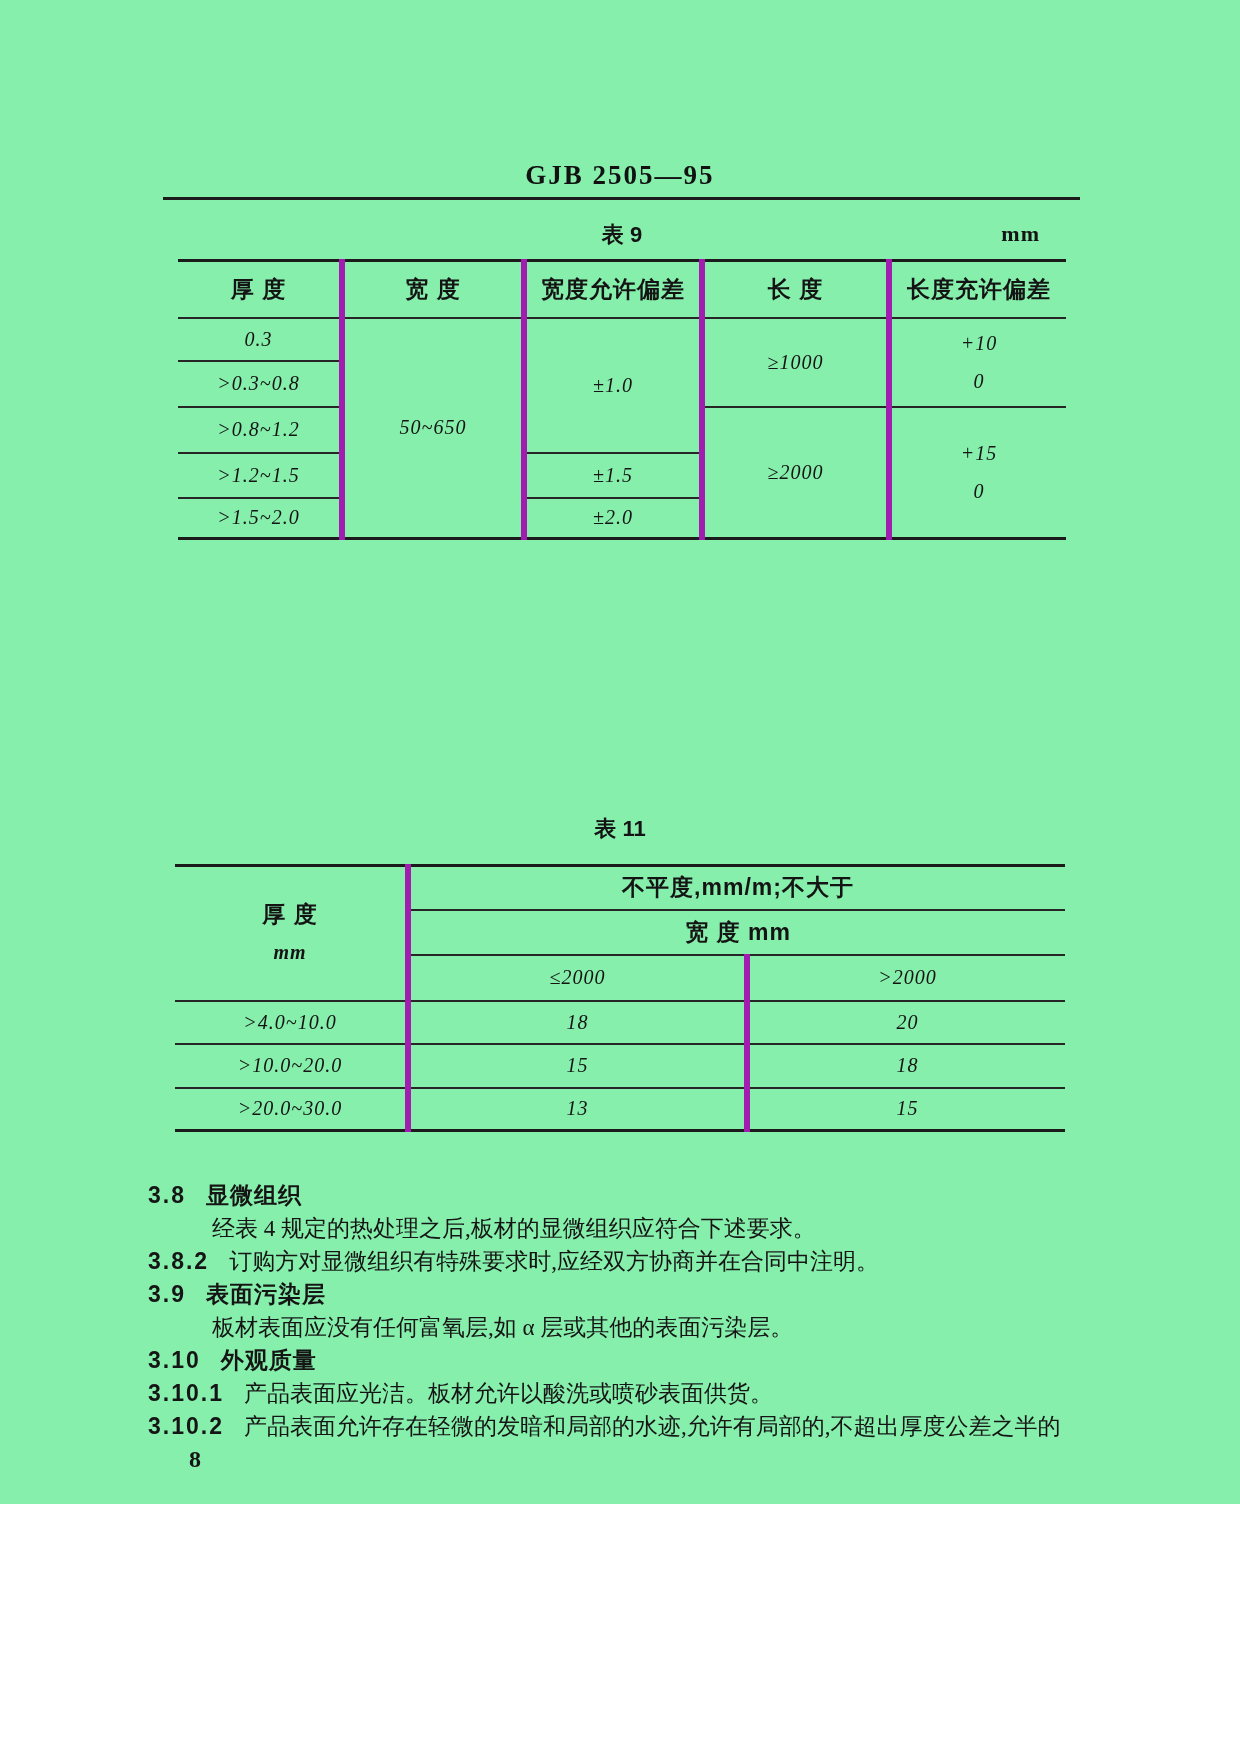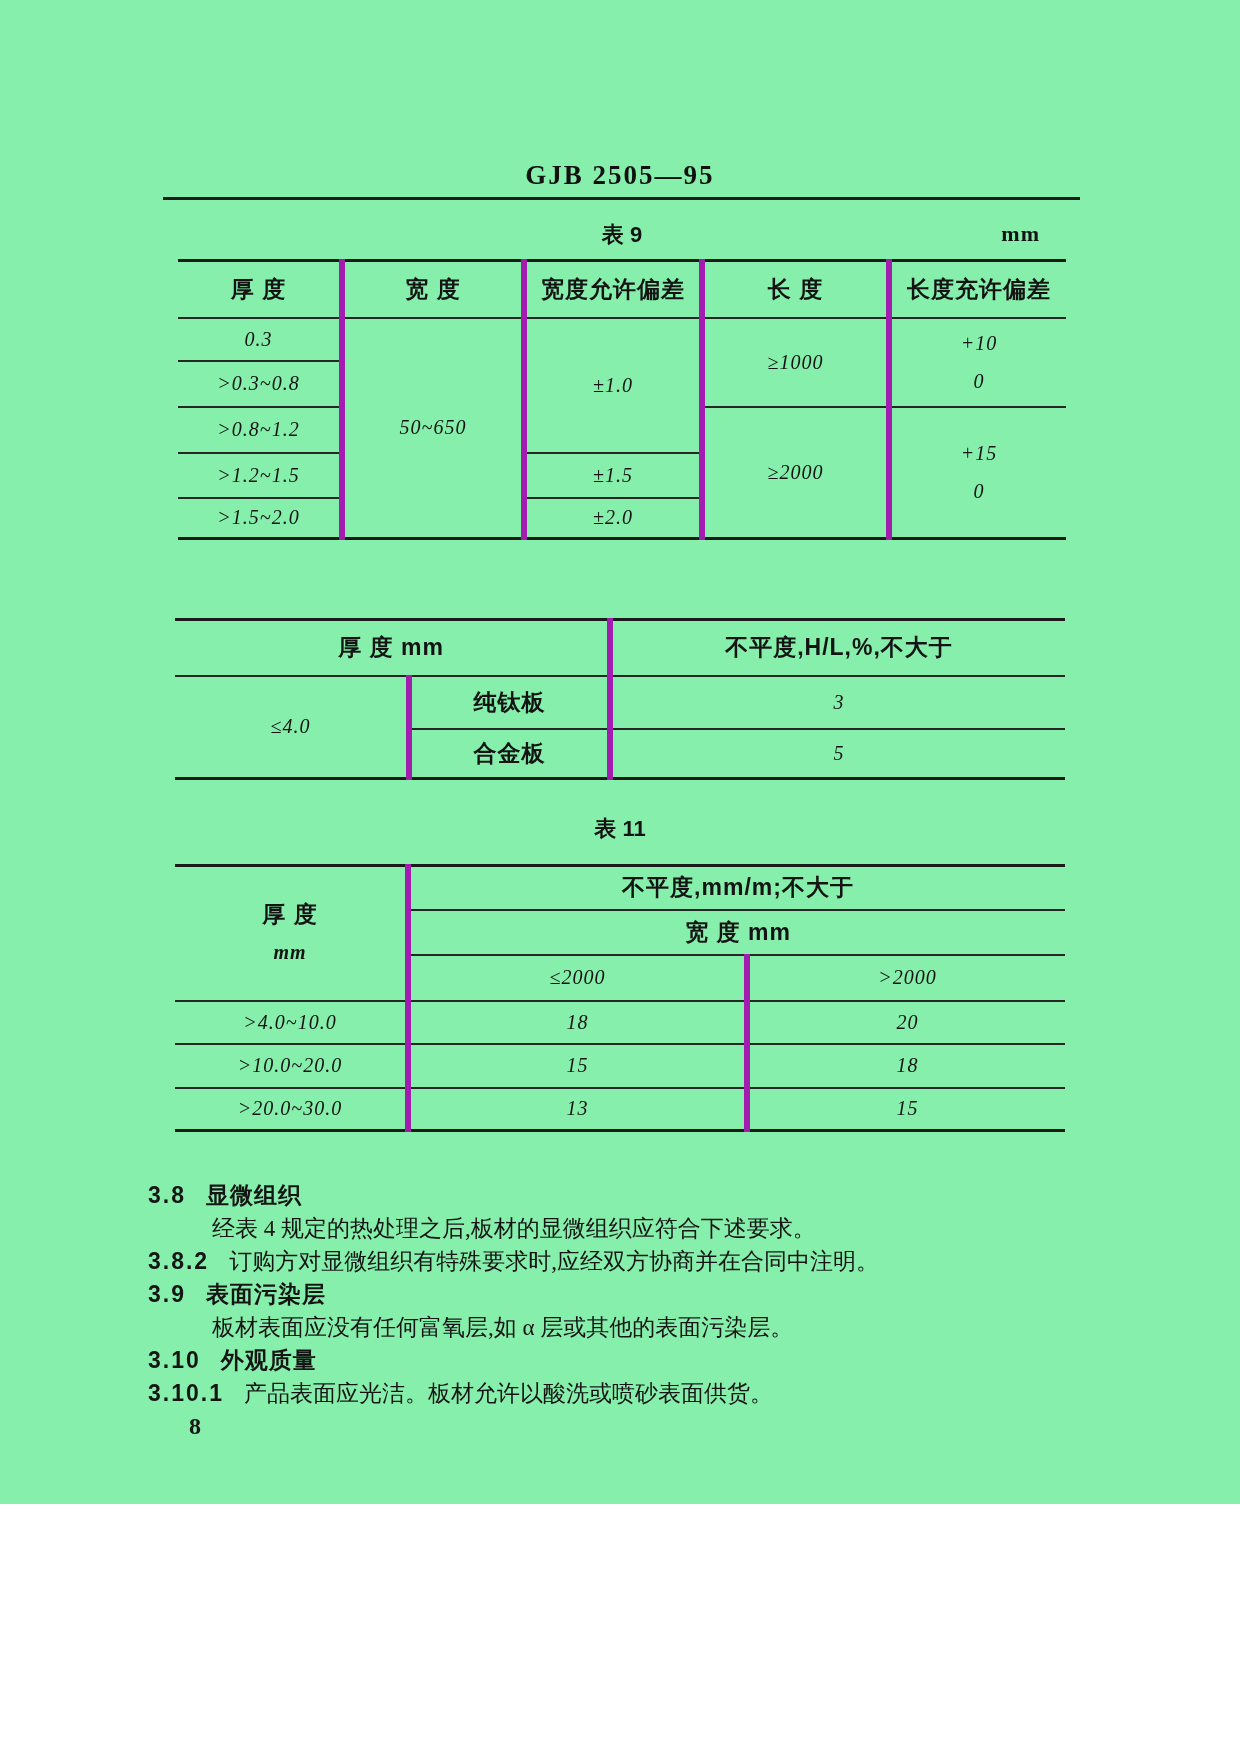--- a/index.html
+++ b/index.html
@@ -116,42 +116,20 @@
       <td class="num">±1.5</td>
     </tr>
     <tr style="height:41px">
       <td class="c0 num">&gt;1.5~2.0</td>
       <td class="num">±2.0</td>
     </tr>
   </tbody>
     </table>
 
 
-  <table class="std" id="table10">
-    <colgroup>
-        <col style="width:234px">
-        <col style="width:201px">
-        <col style="width:455px">
-      </colgroup>
-    <tbody>
-        <tr class="first" style="height:56px">
-      <td class="c0 zh" colspan="2">厚  度    mm</td>
-      <td class="zh">不平度,H/L,%,不大于</td>
-    </tr>
-    <tr style="height:53px">
-      <td class="c0 num" rowspan="2">≤4.0</td>
-      <td class="zh">纯钛板</td>
-      <td class="num">3</td>
-    </tr>
-    <tr style="height:50px">
-      <td class="zh">合金板</td>
-      <td class="num">5</td>
-    </tr>
-  </tbody>
-    </table>
 
   <div class="cap cap11">
     <span>表 11</span>
   </div>
 
   <table class="std" id="table11">
     <colgroup>
         <col style="width:233px">
         <col style="width:339px">
         <col style="width:318px">
@@ -206,16 +184,19 @@
     </div>
     <div class="tline indent">
       <span class="t">板材表面应没有任何富氧层,如 α 层或其他的表面污染层。</span>
     </div>
     <div class="tline heading">
       <span class="n">3.10</span><span class="t">外观质量</span>
     </div>
     <div class="tline item">
       <span class="n">3.10.1</span><span class="t">产品表面应光洁。板材允许以酸洗或喷砂表面供货。</span>
     </div>
+    <div class="tline item">
+      <span class="n">3.10.2</span><span class="t">产品表面允许存在轻微的发暗和局部的水迹,允许有局部的,不超出厚度公差之半的</span>
+    </div>
     <div class="pagenum">8</div>
   </div>
 
 </div>
 
 </body></html>

